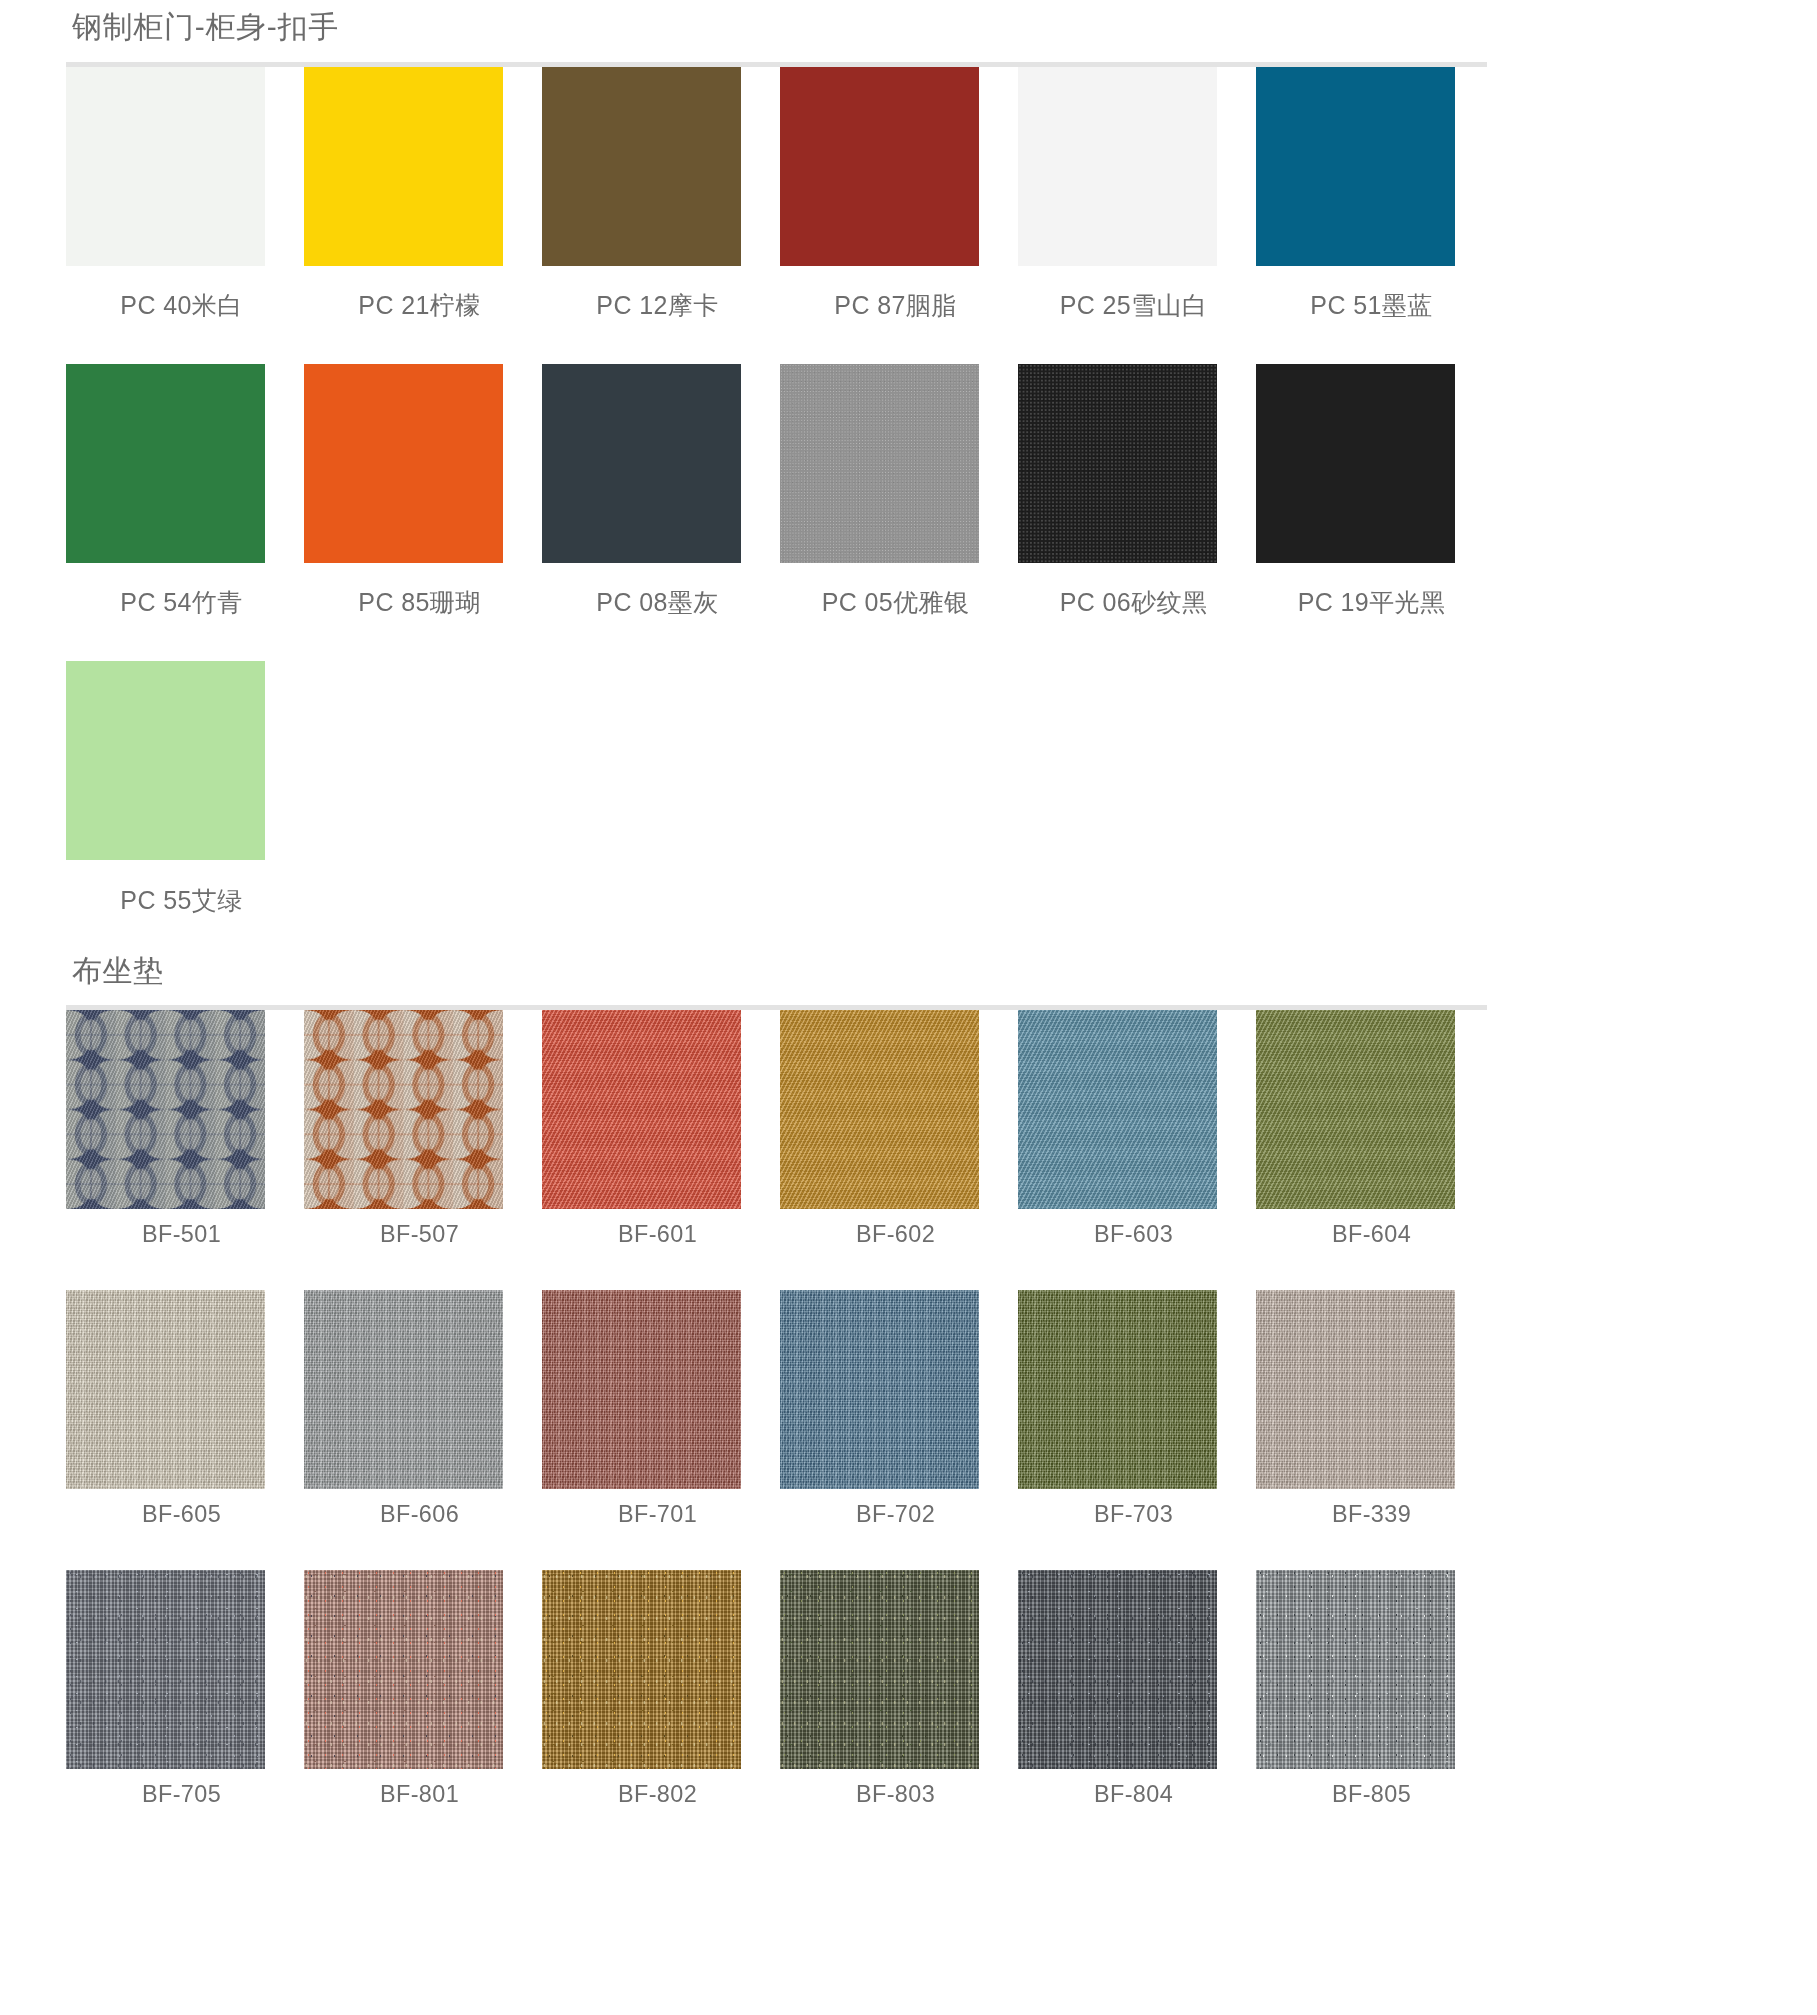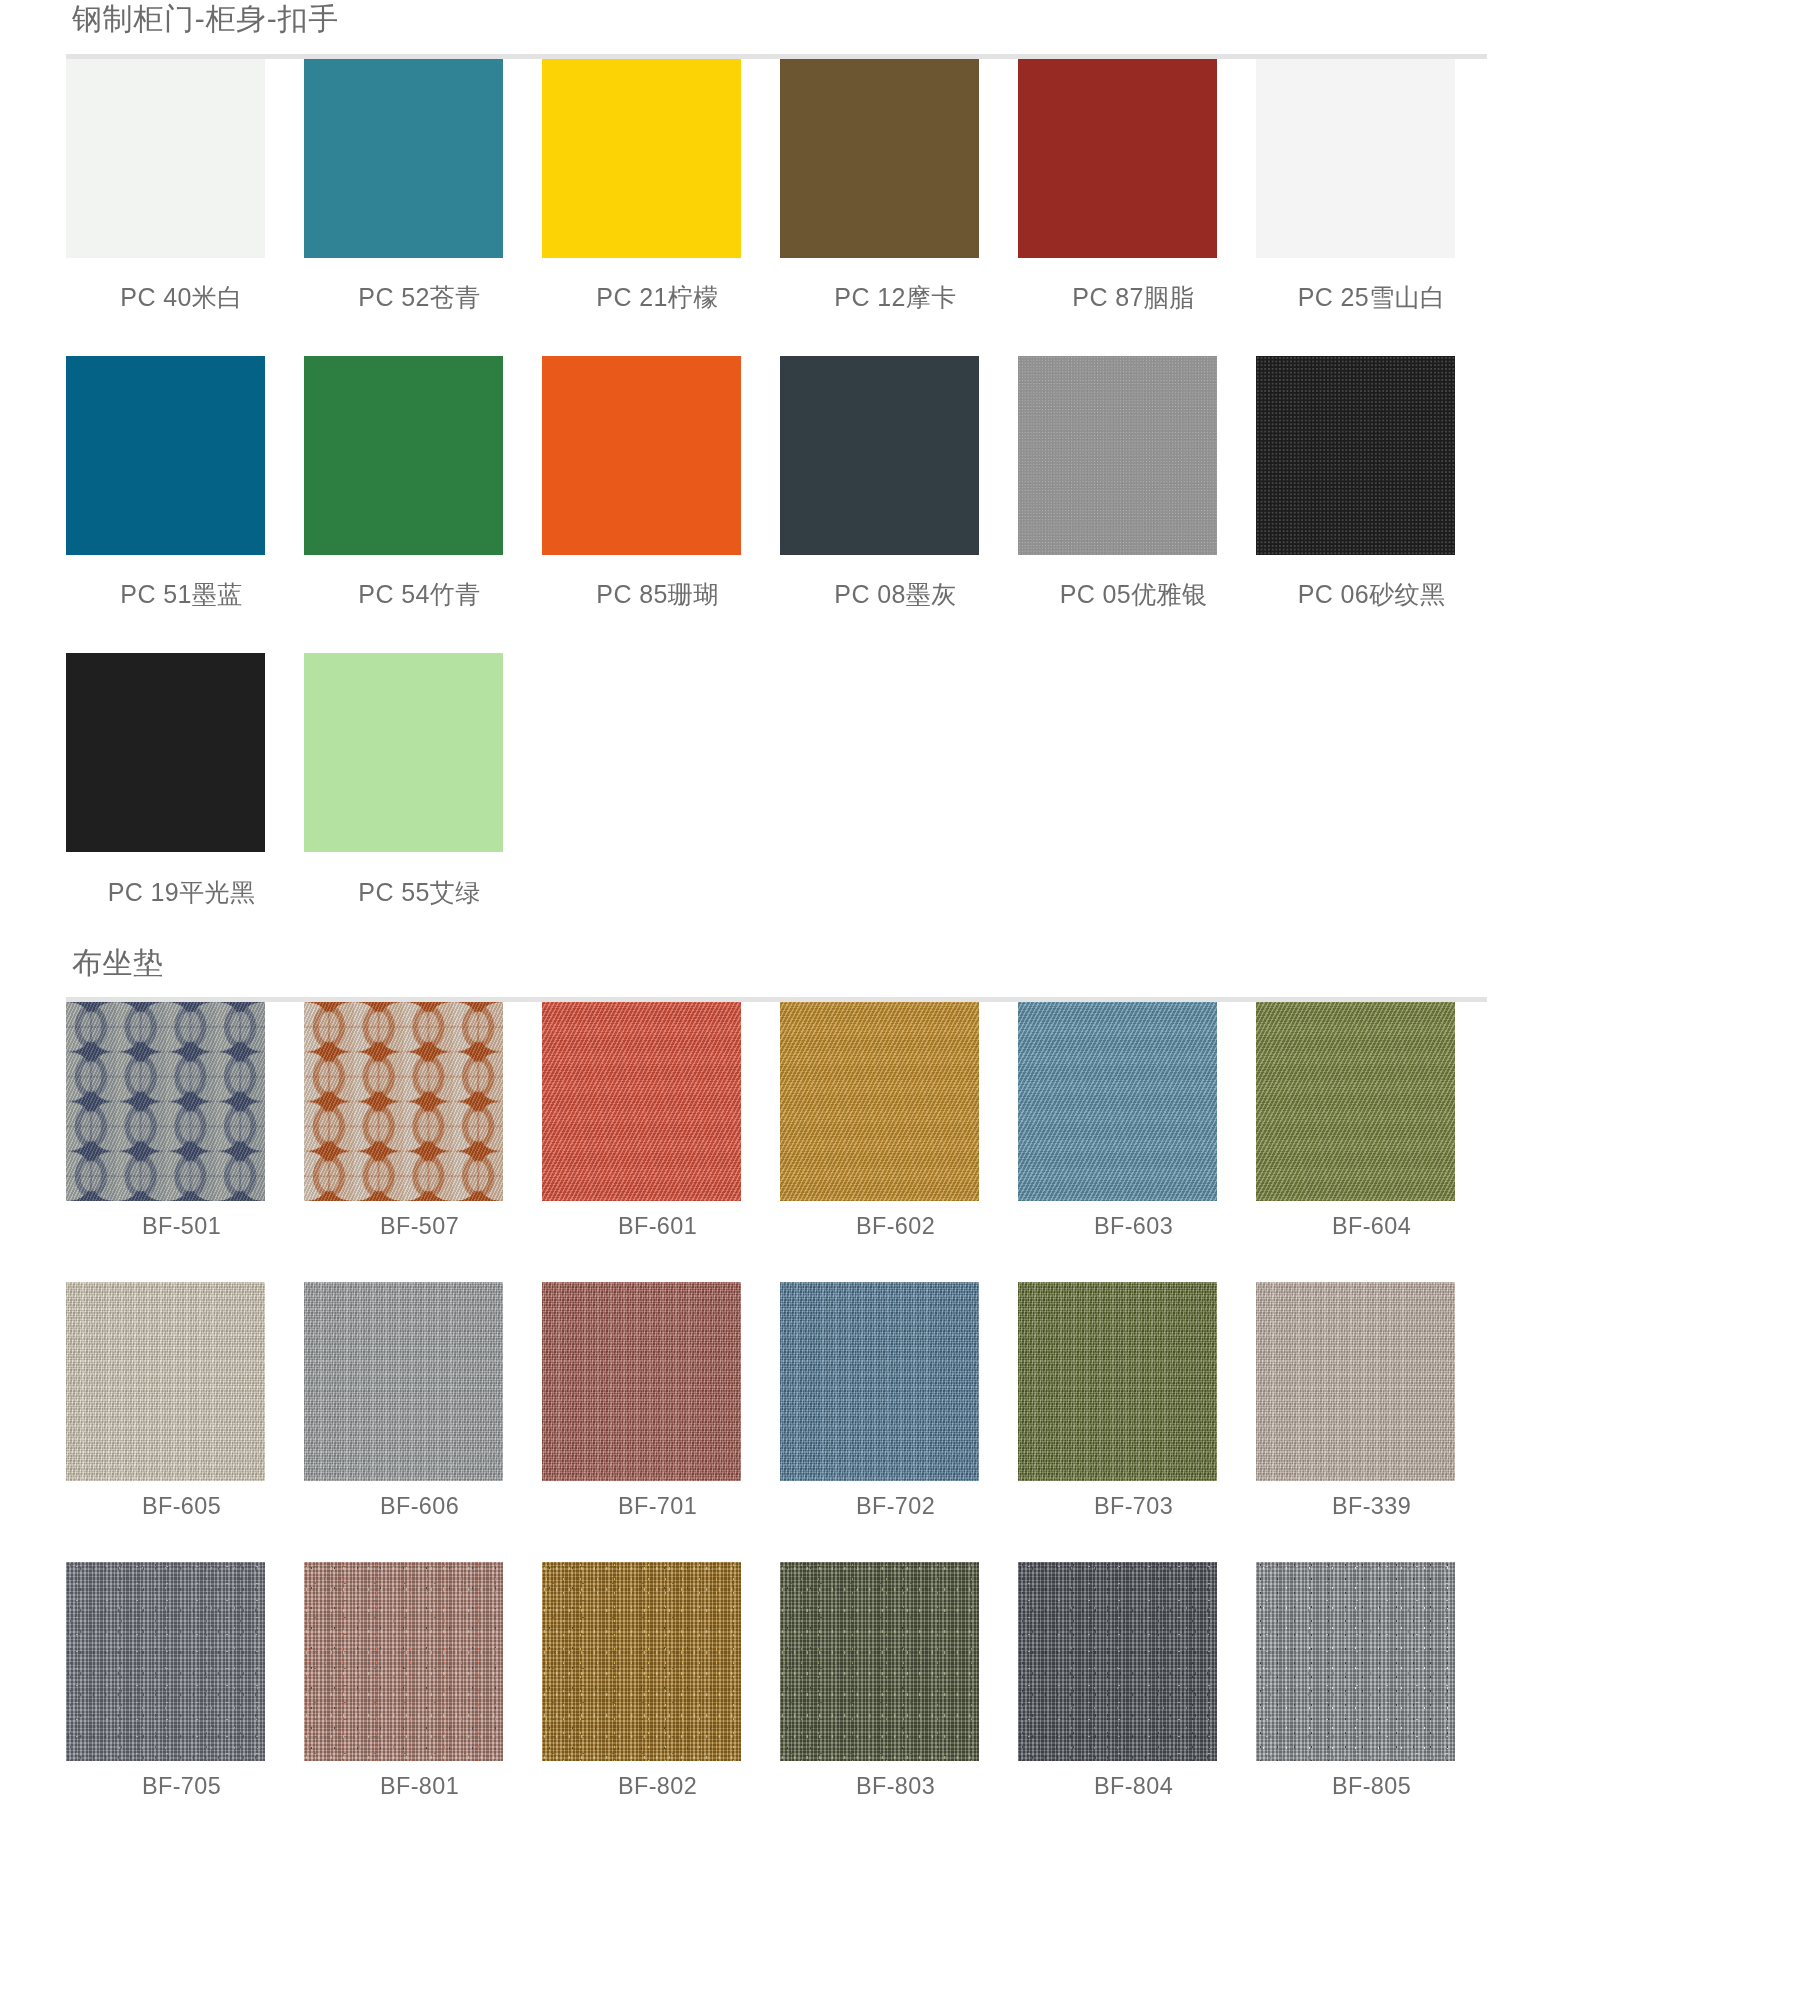--- a/index.html
+++ b/index.html
@@ -13,21 +13,21 @@
     font-family: "Liberation Sans", "DejaVu Sans", sans-serif;
     -webkit-font-smoothing: antialiased;
     overflow: hidden;
   }
 
   .page {
     position: relative;
     width: 1553px;
     height: 2015px;
     box-sizing: border-box;
-    padding: 0 66px 0 66px;
+    padding: 8px 66px 0 66px;
   }
 
   
   .section { position: relative; }
   .section-head {
     position: relative;
   }
   .section-title {
     font-size: 30px;
     line-height: 1.25;
@@ -162,24 +162,20 @@
 
   <div class="section paint">
     <div class="section-head">
       <div class="section-title">钢制柜门-柜身-扣手</div>
       <div class="section-rule"></div>
     </div>
     <div class="grid" id="grid-0">
         <div class="cell">
           <div class="chip" style="background-color: rgb(242, 244, 241);"></div>
           <div class="caption">PC 40米白</div>
-        </div>
-        <div class="cell">
-          <div class="chip" style="background-color: rgb(47, 131, 149);"></div>
-          <div class="caption">PC 52苍青</div>
         </div>
         <div class="cell">
           <div class="chip" style="background-color: rgb(252, 212, 5);"></div>
           <div class="caption">PC 21柠檬</div>
         </div>
         <div class="cell">
           <div class="chip" style="background-color: rgb(107, 86, 49);"></div>
           <div class="caption">PC 12摩卡</div>
         </div>
         <div class="cell">

